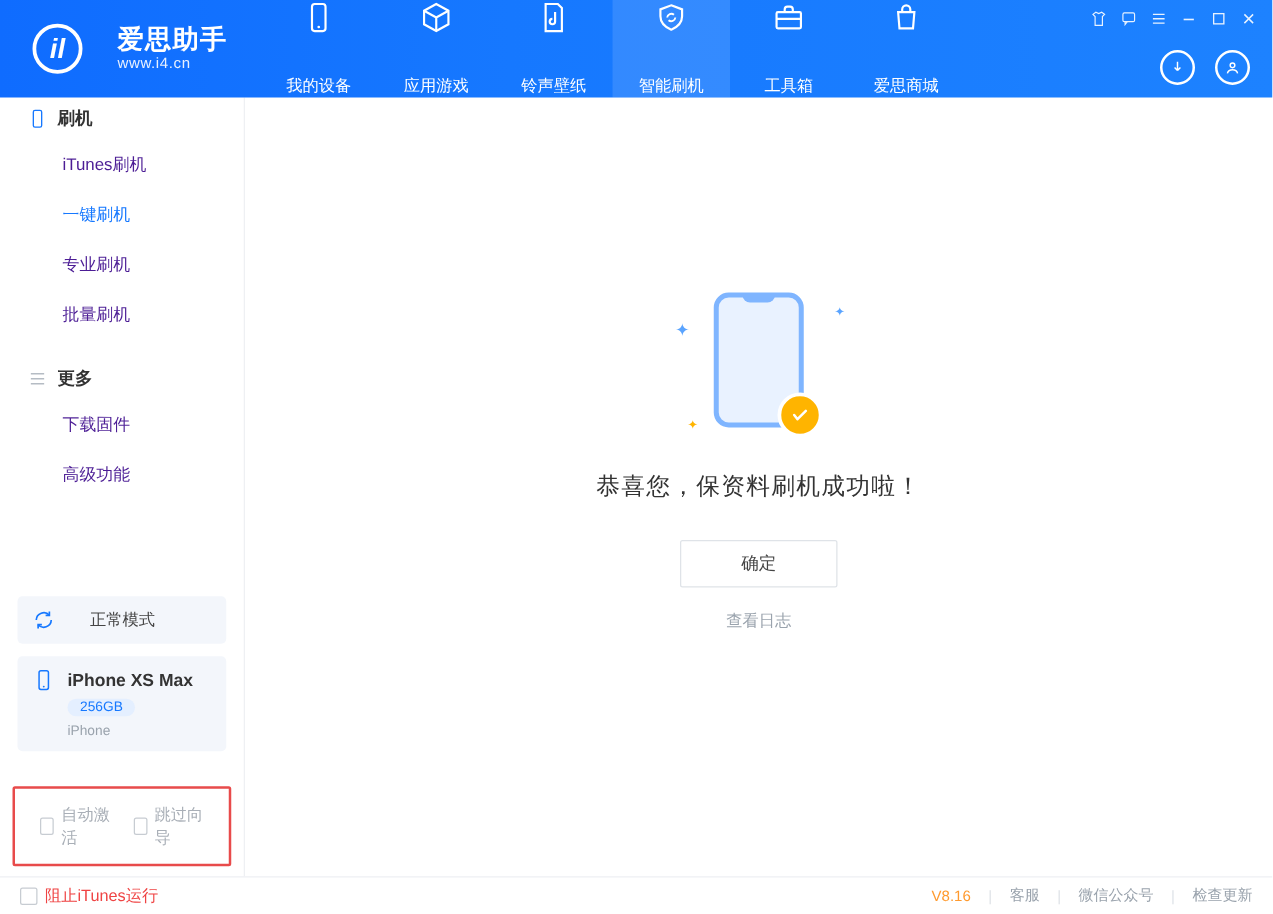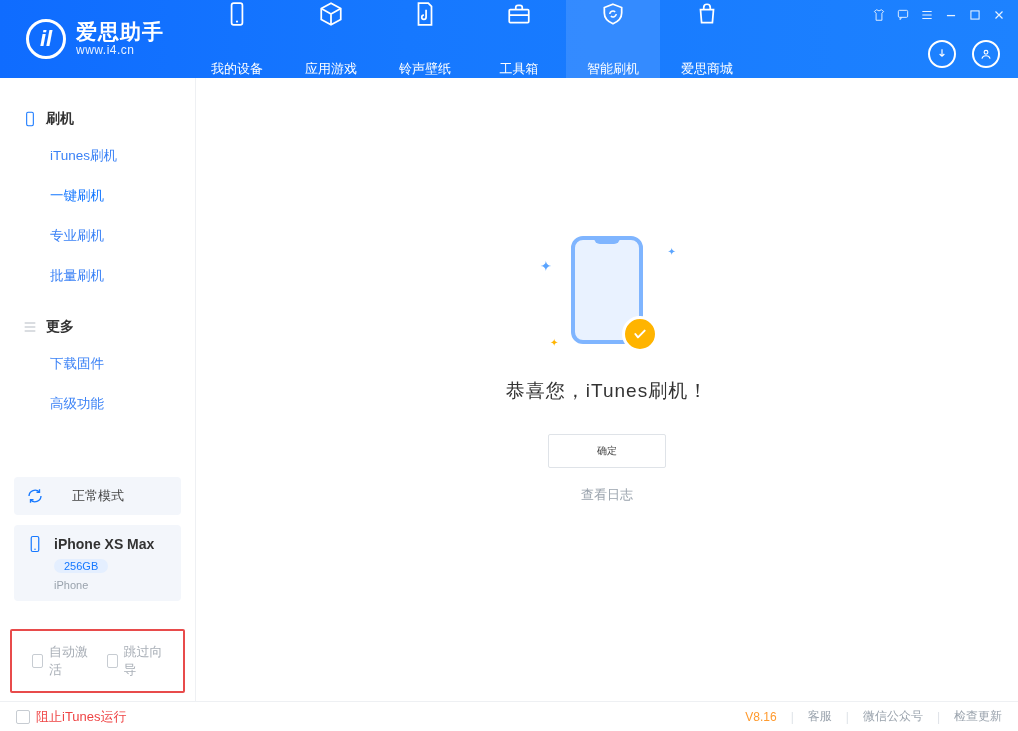--- a/index.html
+++ b/index.html
@@ -7,21 +7,21 @@
 
 
 .header {
   height: 78px;
   background: linear-gradient(90deg, #0f6cff 0%, #1678ff 40%, #1d82ff 100%);
   display: flex;
   align-items: stretch;
   color: #fff;
   position: relative;
 }
-.logo-block { display: flex; align-items: center; padding: 0 22px 0 26px; }
+.logo-block { display: flex; align-items: center; padding: 0 22px 0 26px; gap: 18px; }
 .logo-badge {
   width: 40px; height: 40px; border: 3px solid #fff; border-radius: 50%;
   display: flex; align-items: center; justify-content: center; margin-right: 10px;
   font-size: 22px; font-weight: 900; font-style: italic;
 }
 .logo-text { line-height: 1.15; }
 .logo-title { font-size: 21px; font-weight: 700; letter-spacing: 1px; }
 .logo-sub   { font-size: 12px; opacity: .9; letter-spacing: .5px; }
 .nav { display: flex; margin-left: 4px; }
 .nav-item {
@@ -41,28 +41,28 @@
   width: 28px; height: 28px; border: 2px solid #fff; border-radius: 50%;
   display: flex; align-items: center; justify-content: center; cursor: pointer;
 }
 .circle-btn svg { width: 14px; height: 14px; }
 
 
 .body { display: flex; height: calc(100% - 78px - 30px); }
 
 
 .sidebar { width: 196px; border-right: 1px solid #eef0f3; display: flex; flex-direction: column; }
-.side-scroll { flex: 1; padding-top: 24px; }
+.side-scroll { flex: 1; padding-top: 0; }
 .side-section-header {
   display: flex; align-items: center; gap: 8px; font-size: 14px; font-weight: 700;
   color: #333; padding: 8px 22px;
 }
 .side-section-header svg { width: 16px; height: 16px; }
 .side-item {
-  font-size: 13.5px; color: #3b82f6; padding: 11px 20px 11px 50px; cursor: pointer;
+  font-size: 13.5px; color: #4c1d95; padding: 11px 20px 11px 50px; cursor: pointer;
 }
 .side-item.active { color: #1678ff; }
 .device-block { padding: 0 14px 18px 14px; }
 .dev-card {
   background: #f3f6fb; border-radius: 4px; padding: 10px 12px; font-size: 13px;
   display: flex; align-items: center; gap: 28px; color: #444; margin-bottom: 10px;
 }
 .dev-card svg { width: 18px; height: 18px; }
 .dev-card.device { flex-direction: column; align-items: flex-start; gap: 6px; }
 .dev-card.device .row1 { display: flex; align-items: center; gap: 10px; font-weight: 700; font-size: 14px; color:#333; }
@@ -89,21 +89,21 @@
 .check-badge {
   position: absolute; right: 24px; bottom: 4px; width: 36px; height: 36px; background: #ffb400;
   border: 3px solid #fff; border-radius: 50%; display:flex; align-items:center; justify-content:center;
 }
 .check-badge svg { width:16px; height:16px; }
 .spark { position:absolute; font-size: 14px; color:#ffb400; }
 .spark.s1{ left:8px; top:22px; color:#5aa4ff;} .spark.s2{ right:6px; top:10px; color:#5aa4ff; font-size:10px;}
 .spark.s3{ left:18px; bottom:8px; color:#ffb400; font-size:10px;}
 .success-title { font-size: 19px; color: #333; letter-spacing: 1px; margin-bottom: 30px; }
 .ok-btn {
-  border: 1px solid #dfe3e8; background:#fff; color:#444; font-size:10px;
+  border: 1px solid #dfe3e8; background:#fff; color:#444; font-size:14px;
   padding: 9px 48px; border-radius: 2px; cursor:pointer; margin-bottom: 18px;
 }
 .view-log { font-size: 13px; color: #9aa3ad; cursor:pointer; }
 
 
 .footer {
   height: 30px; border-top: 1px solid #eef0f3; display: flex; align-items: center;
   font-size: 12px; color: #9aa3ad; padding: 0 16px;
 }
 .footer .chk { color:#ef4444; }
@@ -140,33 +140,33 @@
         </svg>
       <span>应用游戏</span>
     </div>
     <div class="nav-item">
       <svg viewBox="0 0 24 24">
           <path d="M6 2h9l3 3v17H6z" fill="none" stroke="#fff" stroke-width="1.6"></path>
           <path d="M13 8v7a2 2 0 1 1-2-2" fill="none" stroke="#fff" stroke-width="1.6"></path>
         </svg>
       <span>铃声壁纸</span>
     </div>
+    <div class="nav-item active">
+      <svg viewBox="0 0 24 24">
+          <path d="M12 3l8 3v5c0 5-3.5 8-8 10-4.5-2-8-5-8-10V6z" fill="none" stroke="#fff" stroke-width="1.6"></path>
+          <path d="M9 12a3 3 0 0 1 5-2M15 12a3 3 0 0 1-5 2" fill="none" stroke="#fff" stroke-width="1.4"></path>
+        </svg>
+      <span>智能刷机</span>
+    </div>
     <div class="nav-item">
       <svg viewBox="0 0 24 24">
           <rect x="3" y="8" width="18" height="12" rx="1" fill="none" stroke="#fff" stroke-width="1.6"></rect>
           <path d="M9 8V6a2 2 0 0 1 2-2h2a2 2 0 0 1 2 2v2M3 13h18" stroke="#fff" stroke-width="1.6" fill="none"></path>
         </svg>
       <span>工具箱</span>
-    </div>
-    <div class="nav-item active">
-      <svg viewBox="0 0 24 24">
-          <path d="M12 3l8 3v5c0 5-3.5 8-8 10-4.5-2-8-5-8-10V6z" fill="none" stroke="#fff" stroke-width="1.6"></path>
-          <path d="M9 12a3 3 0 0 1 5-2M15 12a3 3 0 0 1-5 2" fill="none" stroke="#fff" stroke-width="1.4"></path>
-        </svg>
-      <span>智能刷机</span>
     </div>
     <div class="nav-item">
       <svg viewBox="0 0 24 24">
           <path d="M6 8h12l-1 12H7z" fill="none" stroke="#fff" stroke-width="1.6"></path>
           <path d="M9 8V6a3 3 0 0 1 6 0v2" fill="none" stroke="#fff" stroke-width="1.6"></path>
         </svg>
       <span>爱思商城</span>
     </div>
   </div>
 
@@ -272,21 +272,21 @@
       <span class="spark s3">✦</span>
       <div class="phone">
           <div class="notch"></div>
         </div>
       <div class="check-badge">
         <svg viewBox="0 0 24 24">
             <path d="M5 12l4 5L19 7" fill="none" stroke="#fff" stroke-width="3" stroke-linecap="round" stroke-linejoin="round"></path>
           </svg>
       </div>
     </div>
-    <div class="success-title">恭喜您，iTunes刷机！</div>
+    <div class="success-title">恭喜您，保资料刷机成功啦！</div>
     <button class="ok-btn">确定</button>
     <a class="view-log">查看日志</a>
   </div>
 </div>
 
 <div class="footer">
   <label class="chk">
     <span class="box"></span>
     <span>阻止iTunes运行</span>
   </label>

